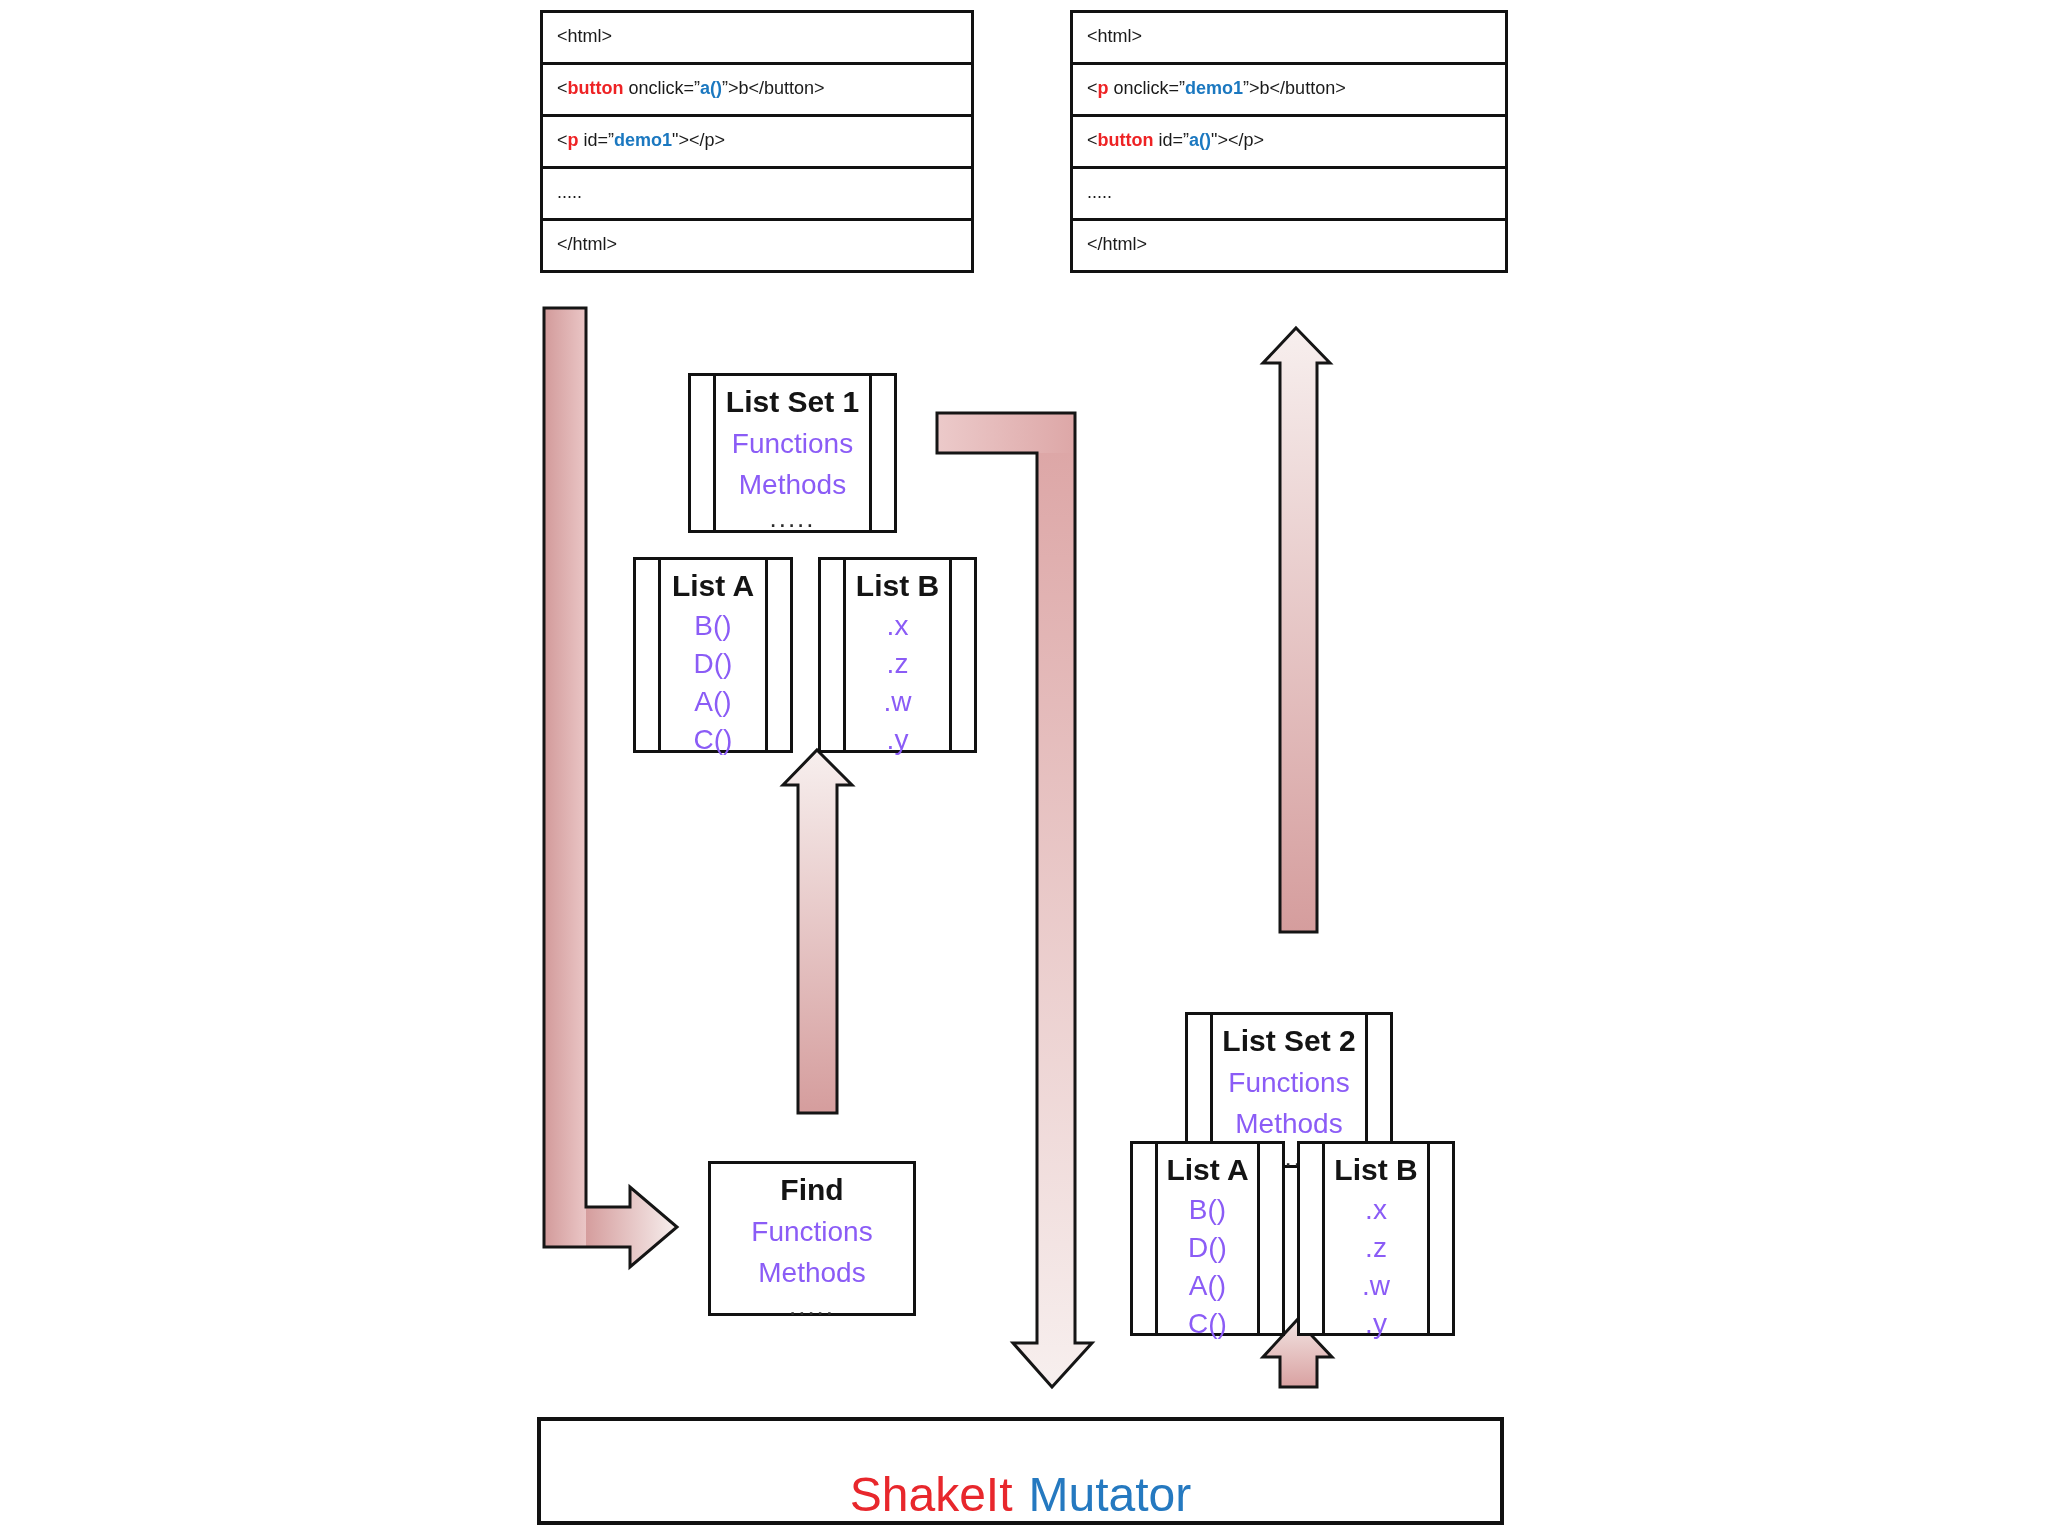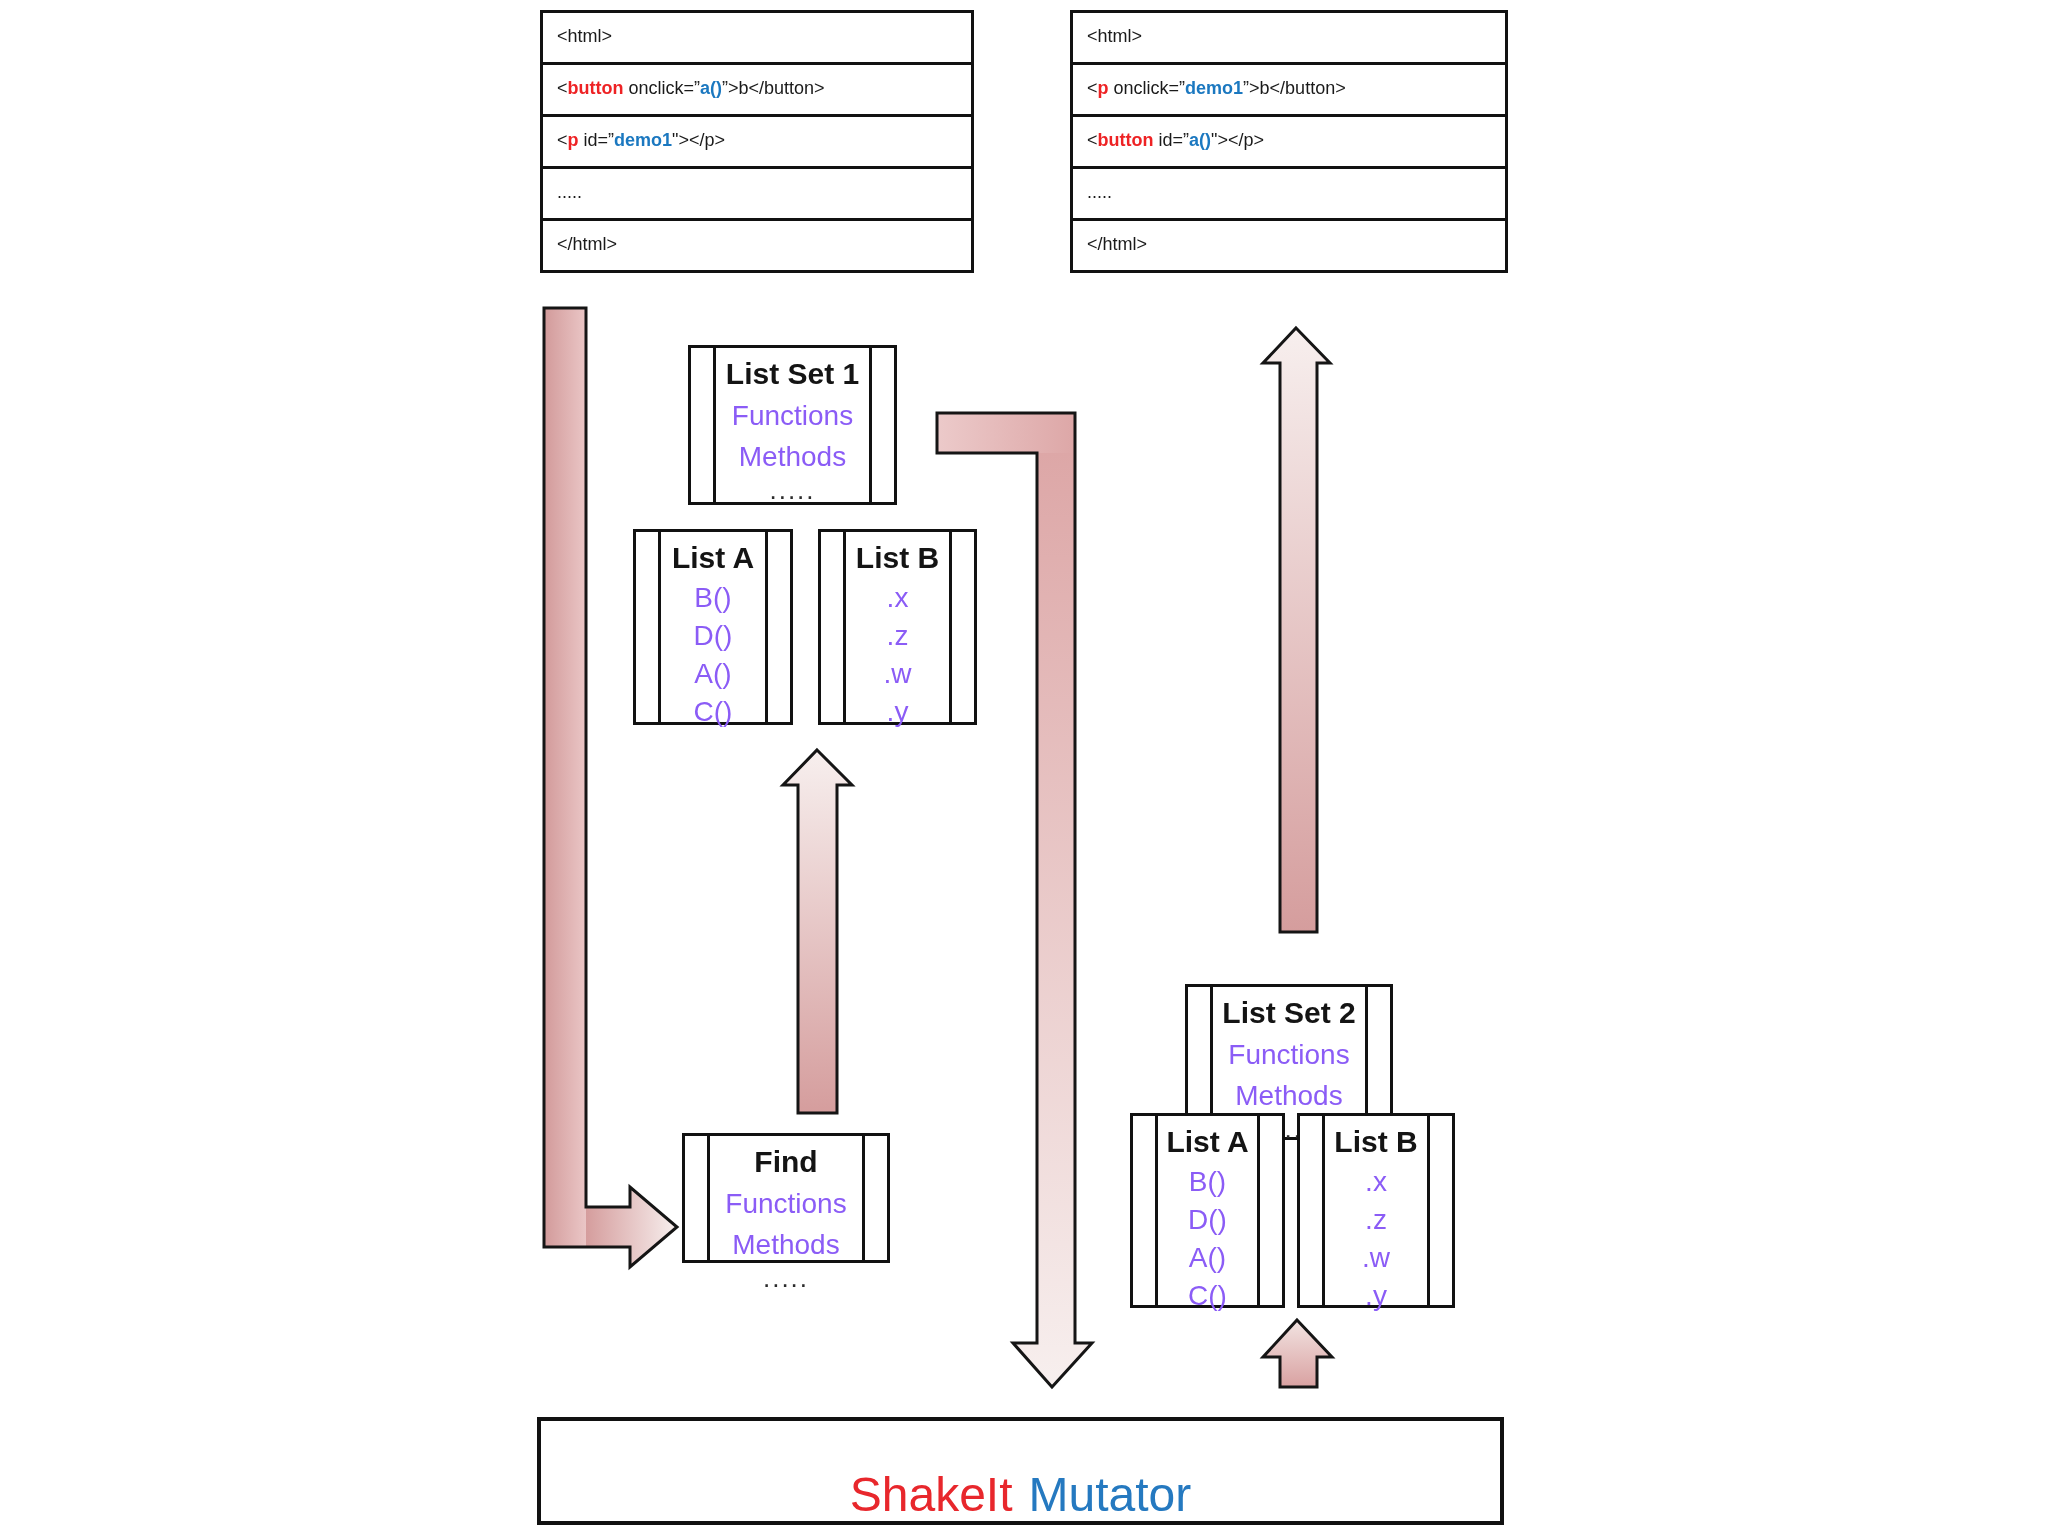--- a/index.html
+++ b/index.html
@@ -8,21 +8,21 @@
     font-family:"Liberation Sans",sans-serif;color:#1a1a1a;overflow:hidden;
   }
   
   .code-box{position:absolute;background:#fff;}
   .code-row{
     border:3px solid #111;margin-top:-3px;height:49px;line-height:47px;
     padding-left:14px;font-size:18px;white-space:nowrap;background:#fff;
   }
   .code-row:first-child{margin-top:0;}
   
-  .panel{position:absolute;display:flex;border:3px solid #111;background:#fff;box-sizing:border-box;}
+  .panel{position:absolute;display:flex;border:3px solid #111;background:#fff;box-sizing:border-box;margin-top:28px;}
   .strip{width:25px;box-sizing:border-box;}
   .strip-left{border-right:3px solid #111;}
   .strip-right{border-left:3px solid #111;}
   .panel-center{flex:1;display:flex;flex-direction:column;align-items:center;text-align:center;padding-top:5px;box-sizing:border-box;}
   .panel-title{font-weight:bold;font-size:30px;line-height:42px;color:#141414;}
   .box-line{font-size:28px;line-height:41px;color:#8b5cf6;}
   .lines{display:contents;}
   .dots{margin-top:auto;padding-bottom:8px;font-size:26px;line-height:26px;letter-spacing:2px;color:#2b2b2b;}
   .items .box-line{line-height:38px;}
   
@@ -132,21 +132,21 @@
 
   <div class="panel" style="left:818px;top:529px;width:159px;height:196px;">
     <div class="strip strip-left"></div>
     <div class="panel-center">
       <div class="panel-title">List B</div>
       <div class="lines items"><div class="box-line">.x</div><div class="box-line">.z</div><div class="box-line">.w</div><div class="box-line">.y</div></div>
     </div>
     <div class="strip strip-right"></div>
   </div>
 
-  <div class="panel" style="left:682px;top:1133px;width:208px;height:130px;">
+  <div class="panel" style="left:708px;top:1133px;width:208px;height:155px;flex-direction:column;">
     <div class="strip strip-left"></div>
     <div class="panel-center">
       <div class="panel-title">Find</div>
       <div class="lines"><div class="box-line">Functions</div><div class="box-line">Methods</div></div>
       <div class="dots">.....</div>
     </div>
     <div class="strip strip-right"></div>
   </div>
 
   <div class="panel" style="left:1185px;top:984px;width:208px;height:156px;">

